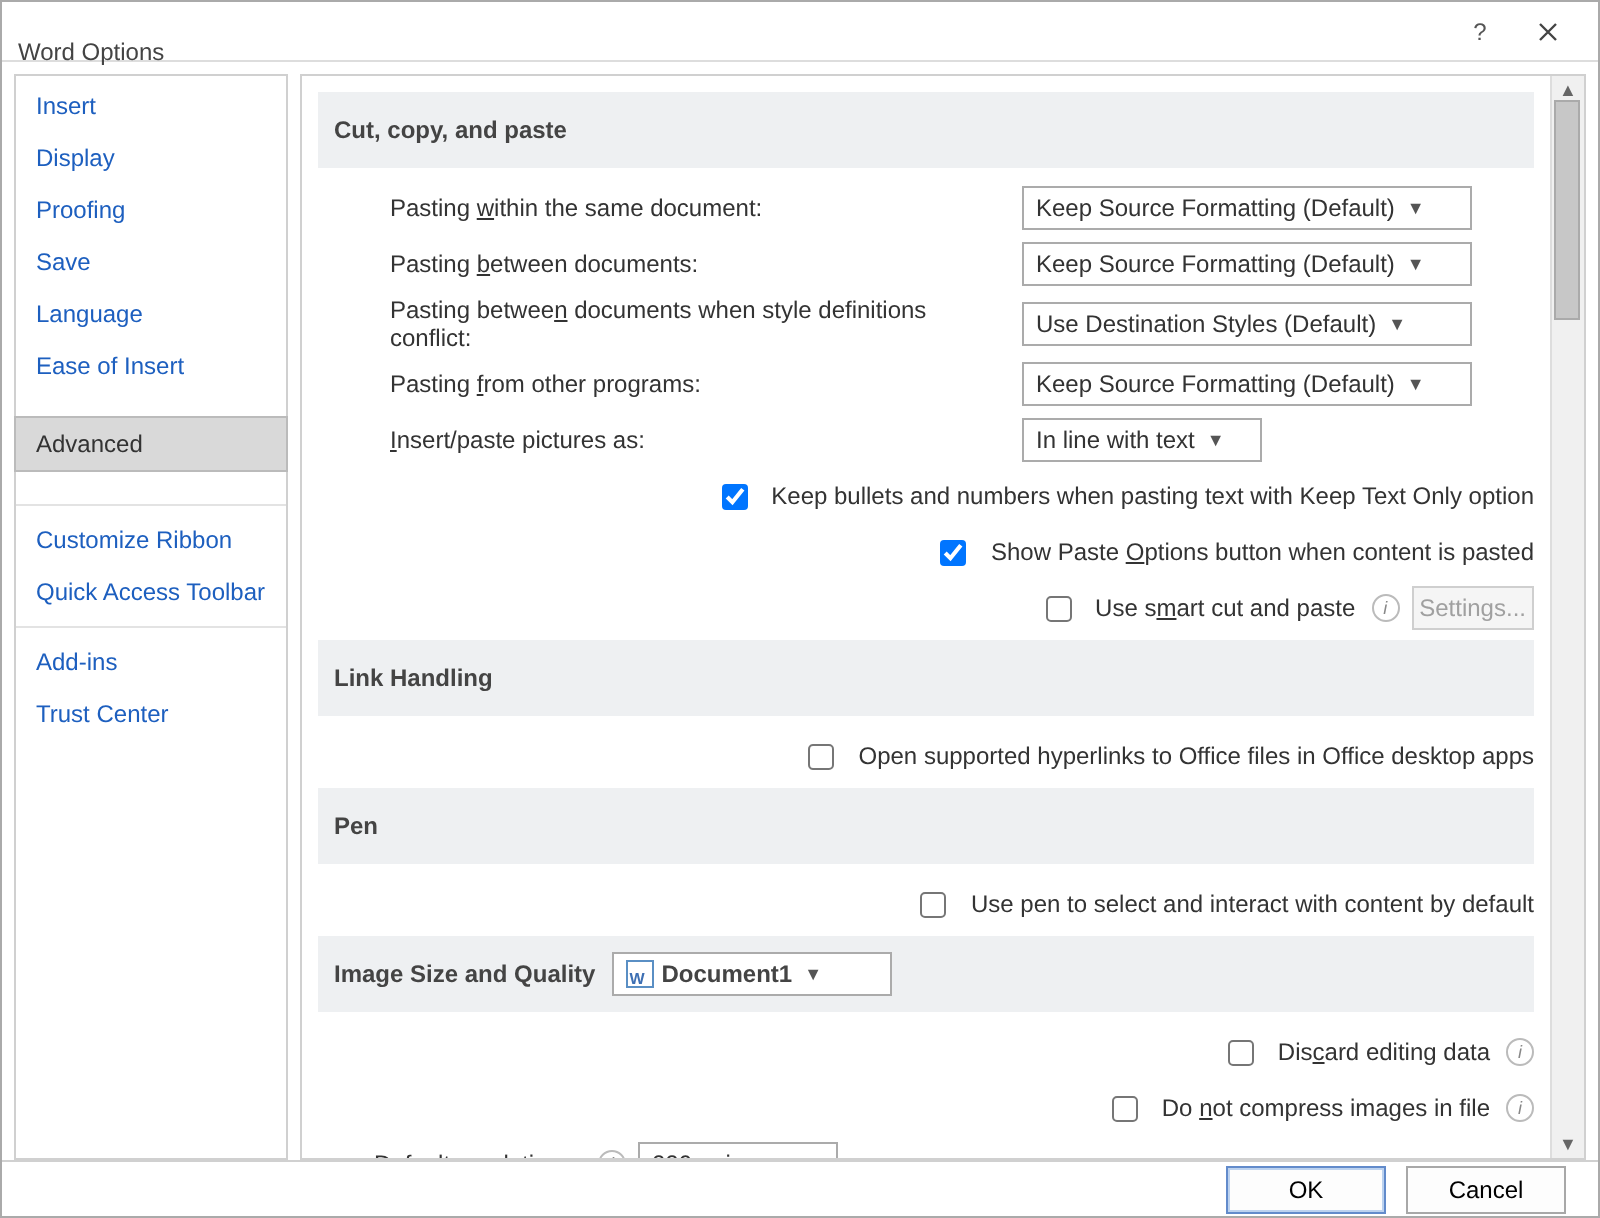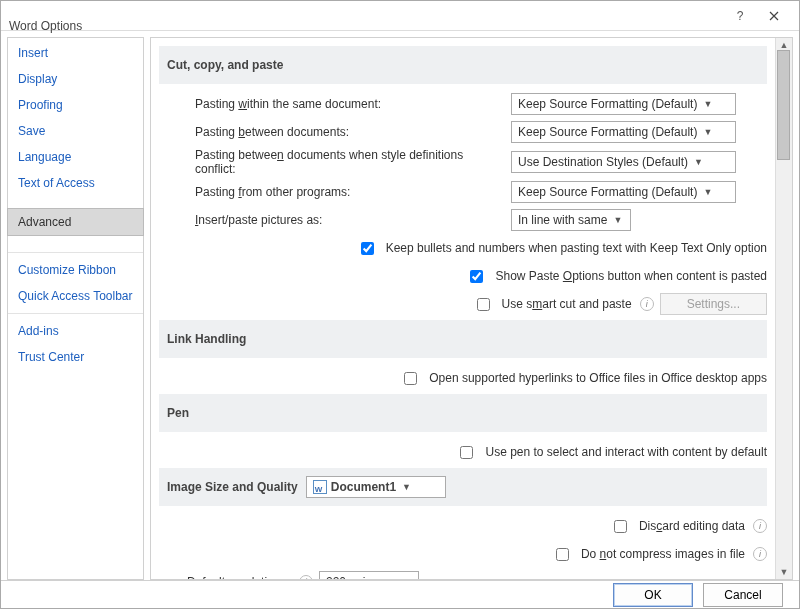--- a/index.html
+++ b/index.html
@@ -23,21 +23,21 @@
 .row.check { padding-left: 28px; justify-content: flex-end; }
 .label { color: #333; }
 .label u { text-decoration: underline; }
 .combo { height: 22px; border: 1px solid #ababab; background: #fff; display: inline-flex; align-items: center; padding: 0 4px 0 6px; font-size: 12px; min-width: 100px; cursor: pointer; }
 .combo-wide { width: 225px; }
 .combo-med { width: 120px; }
 .combo-doc { width: 140px; }
 .combo-sm { width: 95px; }
 .combo .arrow { margin-left: 6px; color: #555; font-size: 9px; }
 .check input { width: 13px; height: 13px; margin-right: 6px; flex-shrink: 0; }
-.btn-settings { height: 22px; border: 1px solid #cfcfcf; background: #f5f5f5; color: #a0a0a0; padding: 0 26px; font-size: 12px; cursor: default; }
+.btn-settings { height: 22px; border: 1px solid #cfcfcf; background: #f5f5f5; color: #a0a0a0; padding: 0 3px; font-size: 12px; cursor: default; }
 .info-icon { display: inline-flex; align-items: center; justify-content: center; width: 14px; height: 14px; border: 1px solid #bbb; border-radius: 50%; color: #888; font-size: 9px; font-style: italic; margin-left: 2px; }
 .doc-icon { display: inline-block; width: 14px; height: 14px; border: 1px solid #5a8fc4; background: #fff; position: relative; margin-right: 4px; }
 .doc-icon::after { content: "W"; position: absolute; bottom: -1px; left: 1px; font-size: 8px; color: #3d6fb3; font-weight: bold; }
 .footer { height: 28px; border-top: 1px solid #d0d0d0; display: flex; align-items: center; justify-content: flex-end; padding: 0 16px; gap: 10px; }
 .footer-btn { width: 80px; height: 24px; border: 1px solid #a8a8a8; background: #fdfdfd; font-size: 12px; cursor: pointer; }
 .footer-btn.primary { border: 1px solid #628bcb; box-shadow: 0 0 0 1px #bcd2ef inset; }
 .label-col { width: 310px; flex-shrink: 0; }
 .label-col-short { width: 104px; flex-shrink: 0; }
 </style>
 </head>
@@ -54,21 +54,21 @@
     </div>
   </div>
 
   <div class="main">
     <div class="sidebar">
       <div class="sidebar-item">Insert</div>
       <div class="sidebar-item">Display</div>
       <div class="sidebar-item">Proofing</div>
       <div class="sidebar-item">Save</div>
       <div class="sidebar-item">Language</div>
-      <div class="sidebar-item">Text of Access</div>
+      <div class="sidebar-item">Ease of Insert</div>
       <div class="sidebar-item selected">Advanced</div>
       <div class="sidebar-sep"></div>
       <div class="sidebar-item">Customize Ribbon</div>
       <div class="sidebar-item">Quick Access Toolbar</div>
       <div class="sidebar-sep"></div>
       <div class="sidebar-item">Add-ins</div>
       <div class="sidebar-item">Trust Center</div>
     </div>
 
     <div class="content-wrap">
@@ -100,21 +100,21 @@
         <div class="row">
           <span class="label label-col">Pasting <u>f</u>rom other programs:</span>
           <div class="combo combo-wide">
               <span>Keep Source Formatting (Default)</span>
               <span class="arrow">▼</span>
             </div>
         </div>
         <div class="row">
           <span class="label label-col"><u>I</u>nsert/paste pictures as:</span>
           <div class="combo combo-med">
-              <span>In line with same</span>
+              <span>In line with text</span>
               <span class="arrow">▼</span>
             </div>
         </div>
 
         <div class="row check">
           <input type="checkbox" checked="" style="">
           <span class="label">Keep bullets and numbers when pasting text with Keep Text Only option</span>
         </div>
         <div class="row check">
           <input type="checkbox" checked="" style="">

